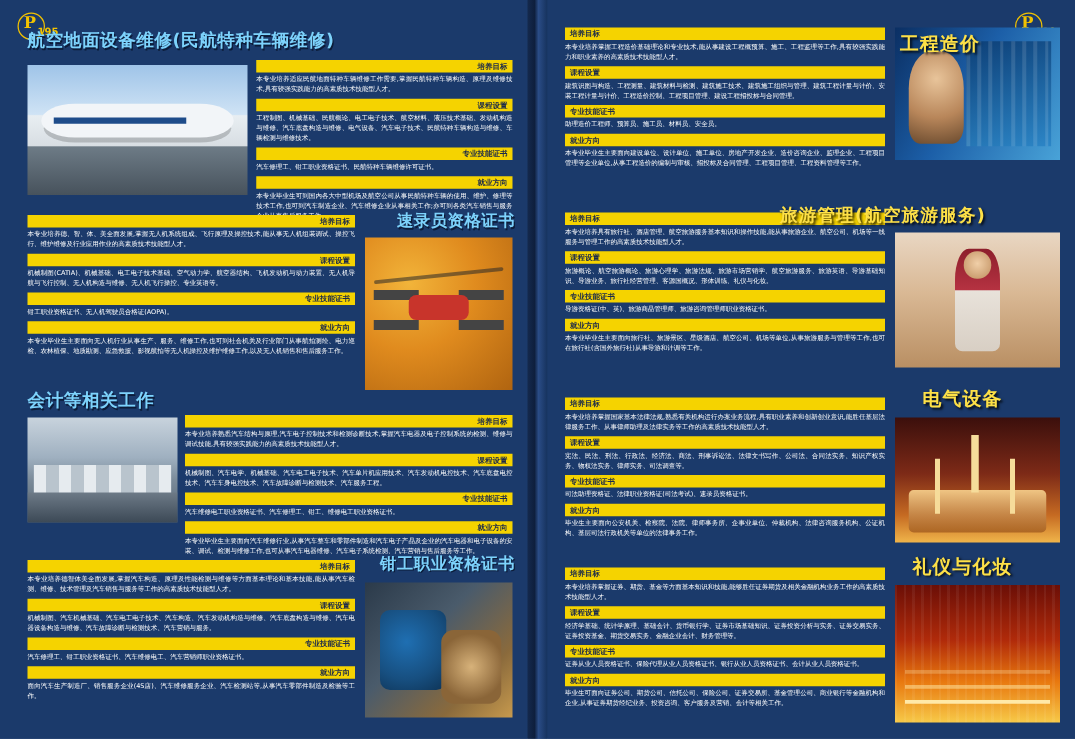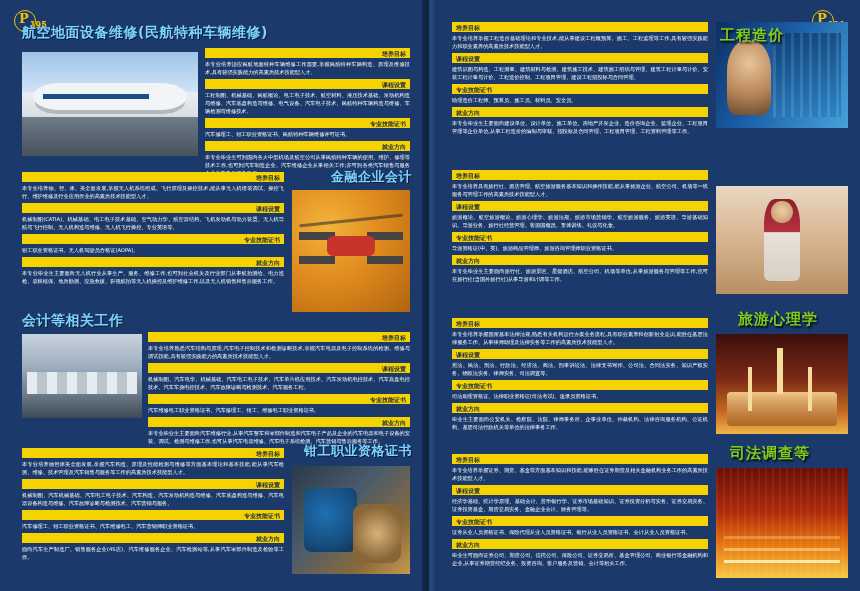--- a/index.html
+++ b/index.html
@@ -238,21 +238,21 @@
   .ph-stock::after{
     content:"";
     position:absolute; left:6%; bottom:14%;
     width:88%; height:3px;
     background:#ffe9a8;
     box-shadow:0 -12px 0 0 rgba(255,233,168,.5), 0 -24px 0 0 rgba(255,233,168,.3);
   }
 
   .photo-label {
     position:absolute;
-    color:#84cc16;
+    color:#fde047;
     font-weight:bold;
     text-shadow: 1.5px 1.5px 2px rgba(0,0,0,.85);
     font-size: 15px;
     letter-spacing:1px;
   }
   .photo-label.sm { font-size: 14px; }
 </style>
 </head>
 <body>
 
@@ -275,21 +275,21 @@
       <div class="ybar">课程设置</div>
       <div class="body-text">工程制图、机械基础、民航概论、电工电子技术、航空材料、液压技术基础、发动机构造与维修、汽车底盘构造与维修、电气设备、汽车电子技术、民航特种车辆构造与维修、车辆检测与维修技术。</div>
       <div class="ybar">专业技能证书</div>
       <div class="body-text">汽车修理工、钳工职业资格证书、民航特种车辆维修许可证书。</div>
       <div class="ybar">就业方向</div>
       <div class="body-text">本专业毕业生可到国内各大中型机场及航空公司从事民航特种车辆的使用、维护、修理等技术工作,也可到汽车制造企业、汽车维修企业从事相关工作;亦可到各类汽车销售与服务企业从事售后服务工作。</div>
     </div>
     <div class="photo ph-plane" style="left:22px; top:52px; width:176px; height:104px;"></div>
 
     <div class="block" style="left:290px; top:168px; width:122px;">
-      <div class="maj-title small" style="text-align:right;">金融企业会计</div>
+      <div class="maj-title small" style="text-align:right;">速录员资格证书</div>
     </div>
     <div class="block" style="left:22px; top:172px; width:262px;">
       <div class="ybar">培养目标</div>
       <div class="body-text">本专业培养德、智、体、美全面发展,掌握无人机系统组成、飞行原理及操控技术,能从事无人机组装调试、操控飞行、维护维修及行业应用作业的高素质技术技能型人才。</div>
       <div class="ybar">课程设置</div>
       <div class="body-text">机械制图(CATIA)、机械基础、电工电子技术基础、空气动力学、航空器结构、飞机发动机与动力装置、无人机导航与飞行控制、无人机构造与维修、无人机飞行操控、专业英语等。</div>
       <div class="ybar">专业技能证书</div>
       <div class="body-text">钳工职业资格证书、无人机驾驶员合格证(AOPA)。</div>
       <div class="ybar">就业方向</div>
       <div class="body-text">本专业毕业生主要面向无人机行业从事生产、服务、维修工作,也可到社会机关及行业部门从事航拍测绘、电力巡检、农林植保、地质勘测、应急救援、影视航拍等无人机操控及维护维修工作,以及无人机销售和售后服务工作。</div>
@@ -354,41 +354,42 @@
       <div class="ybar left">培养目标</div>
       <div class="body-text">本专业培养具有旅行社、酒店管理、航空旅游服务基本知识和操作技能,能从事旅游企业、航空公司、机场等一线服务与管理工作的高素质技术技能型人才。</div>
       <div class="ybar left">课程设置</div>
       <div class="body-text">旅游概论、航空旅游概论、旅游心理学、旅游法规、旅游市场营销学、航空旅游服务、旅游英语、导游基础知识、导游业务、旅行社经营管理、客源国概况、形体训练、礼仪与化妆。</div>
       <div class="ybar left">专业技能证书</div>
       <div class="body-text">导游资格证(中、英)、旅游商品管理师、旅游咨询管理师职业资格证书。</div>
       <div class="ybar left">就业方向</div>
       <div class="body-text">本专业毕业生主要面向旅行社、旅游景区、星级酒店、航空公司、机场等单位,从事旅游服务与管理等工作,也可在旅行社(含国外旅行社)从事导游和计调等工作。</div>
     </div>
     <div class="photo ph-tourism" style="left:278px; top:186px; width:132px; height:108px;"></div>
+    <div class="photo-label sm" style="left:186px; top:164px;">旅游管理(航空旅游服务)</div>
 
     <div class="block" style="left:14px; top:318px; width:256px;">
       <div class="ybar left">培养目标</div>
       <div class="body-text">本专业培养掌握国家基本法律法规,熟悉有关机构运行办案业务流程,具有职业素养和创新创业意识,能胜任基层法律服务工作、从事律师助理及法律实务等工作的高素质技术技能型人才。</div>
       <div class="ybar left">课程设置</div>
       <div class="body-text">宪法、民法、刑法、行政法、经济法、商法、刑事诉讼法、法律文书写作、公司法、合同法实务、知识产权实务、物权法实务、律师实务、司法调查等。</div>
       <div class="ybar left">专业技能证书</div>
       <div class="body-text">司法助理资格证、法律职业资格证(司法考试)、速录员资格证书。</div>
       <div class="ybar left">就业方向</div>
       <div class="body-text">毕业生主要面向公安机关、检察院、法院、律师事务所、企事业单位、仲裁机构、法律咨询服务机构、公证机构、基层司法行政机关等单位的法律事务工作。</div>
     </div>
     <div class="photo ph-law" style="left:278px; top:334px; width:132px; height:100px;"></div>
-    <div class="photo-label" style="left:300px; top:310px;">旅游心理学</div>
+    <div class="photo-label" style="left:300px; top:310px;">电气设备</div>
 
     <div class="block" style="left:14px; top:454px; width:256px;">
       <div class="ybar left">培养目标</div>
       <div class="body-text">本专业培养掌握证券、期货、基金等方面基本知识和技能,能够胜任证券期货及相关金融机构业务工作的高素质技术技能型人才。</div>
       <div class="ybar left">课程设置</div>
       <div class="body-text">经济学基础、统计学原理、基础会计、货币银行学、证券市场基础知识、证券投资分析与实务、证券交易实务、证券投资基金、期货交易实务、金融企业会计、财务管理等。</div>
       <div class="ybar left">专业技能证书</div>
       <div class="body-text">证券从业人员资格证书、保险代理从业人员资格证书、银行从业人员资格证书、会计从业人员资格证书。</div>
       <div class="ybar left">就业方向</div>
       <div class="body-text">毕业生可面向证券公司、期货公司、信托公司、保险公司、证券交易所、基金管理公司、商业银行等金融机构和企业,从事证券期货经纪业务、投资咨询、客户服务及营销、会计等相关工作。</div>
     </div>
     <div class="photo ph-stock" style="left:278px; top:468px; width:132px; height:110px;"></div>
-    <div class="photo-label" style="left:292px; top:444px;">司法调查等</div>
+    <div class="photo-label" style="left:292px; top:444px;">礼仪与化妆</div>
   </div>
 
 </div>
 
 </body></html>

